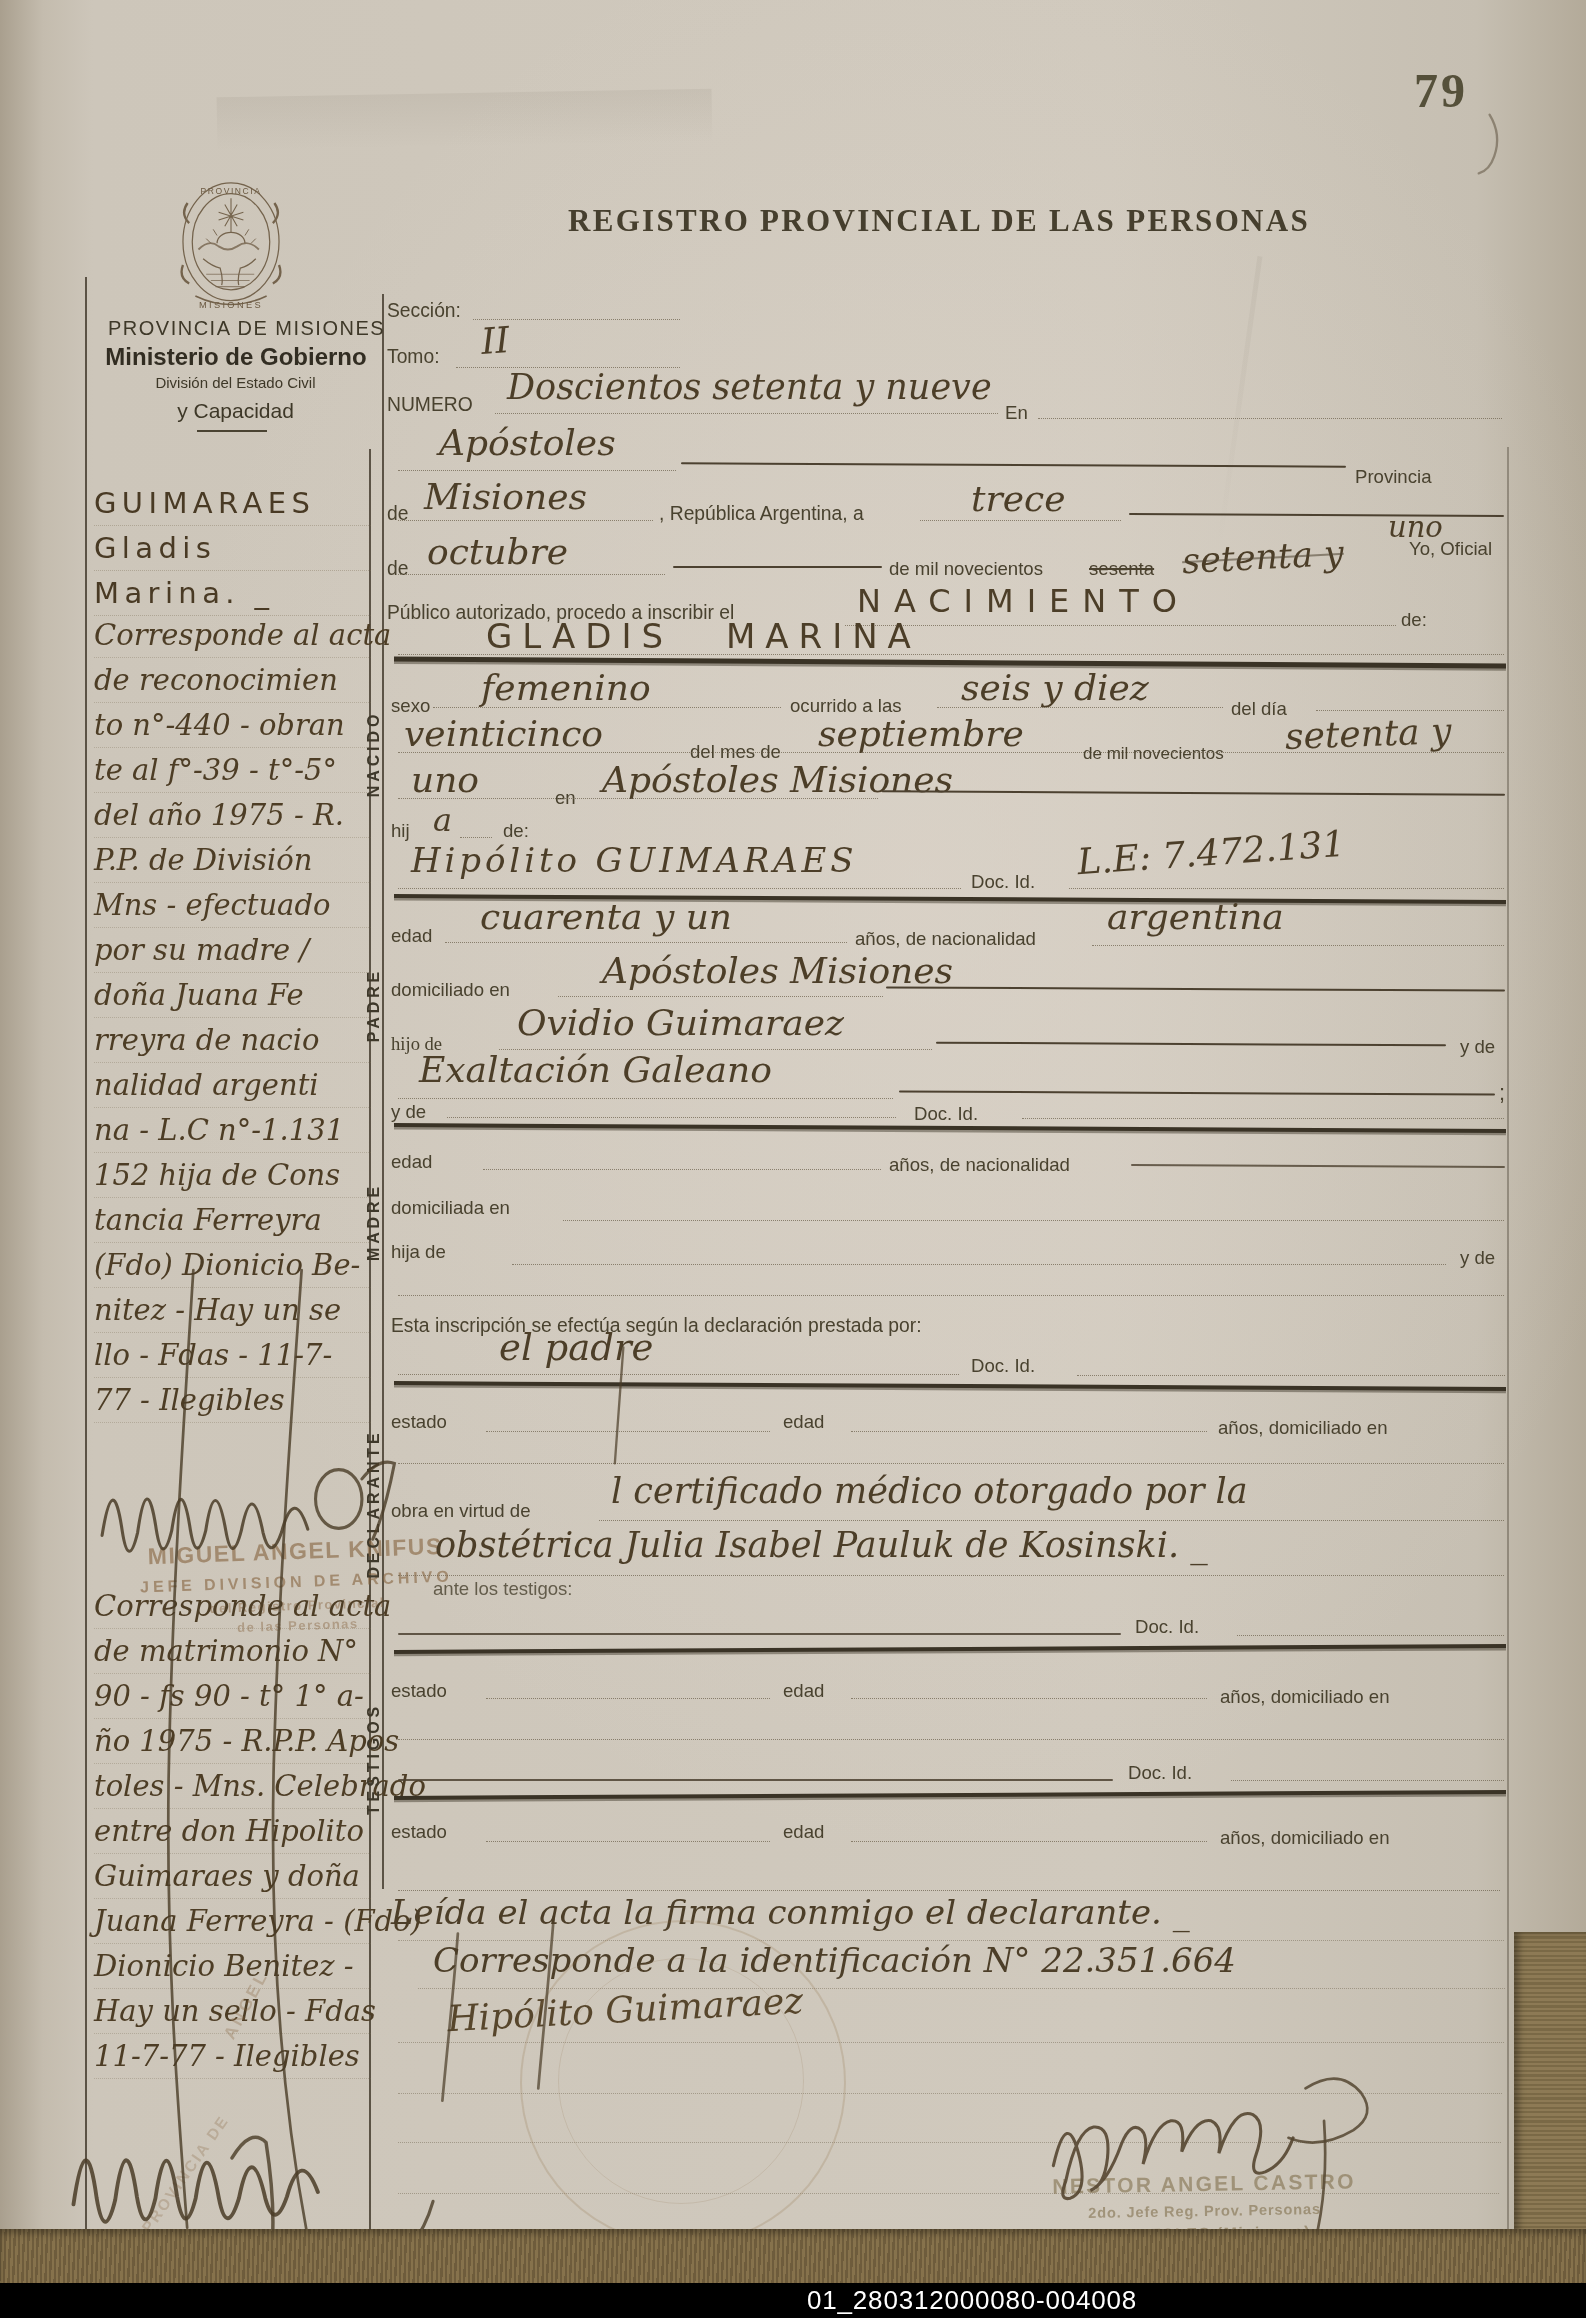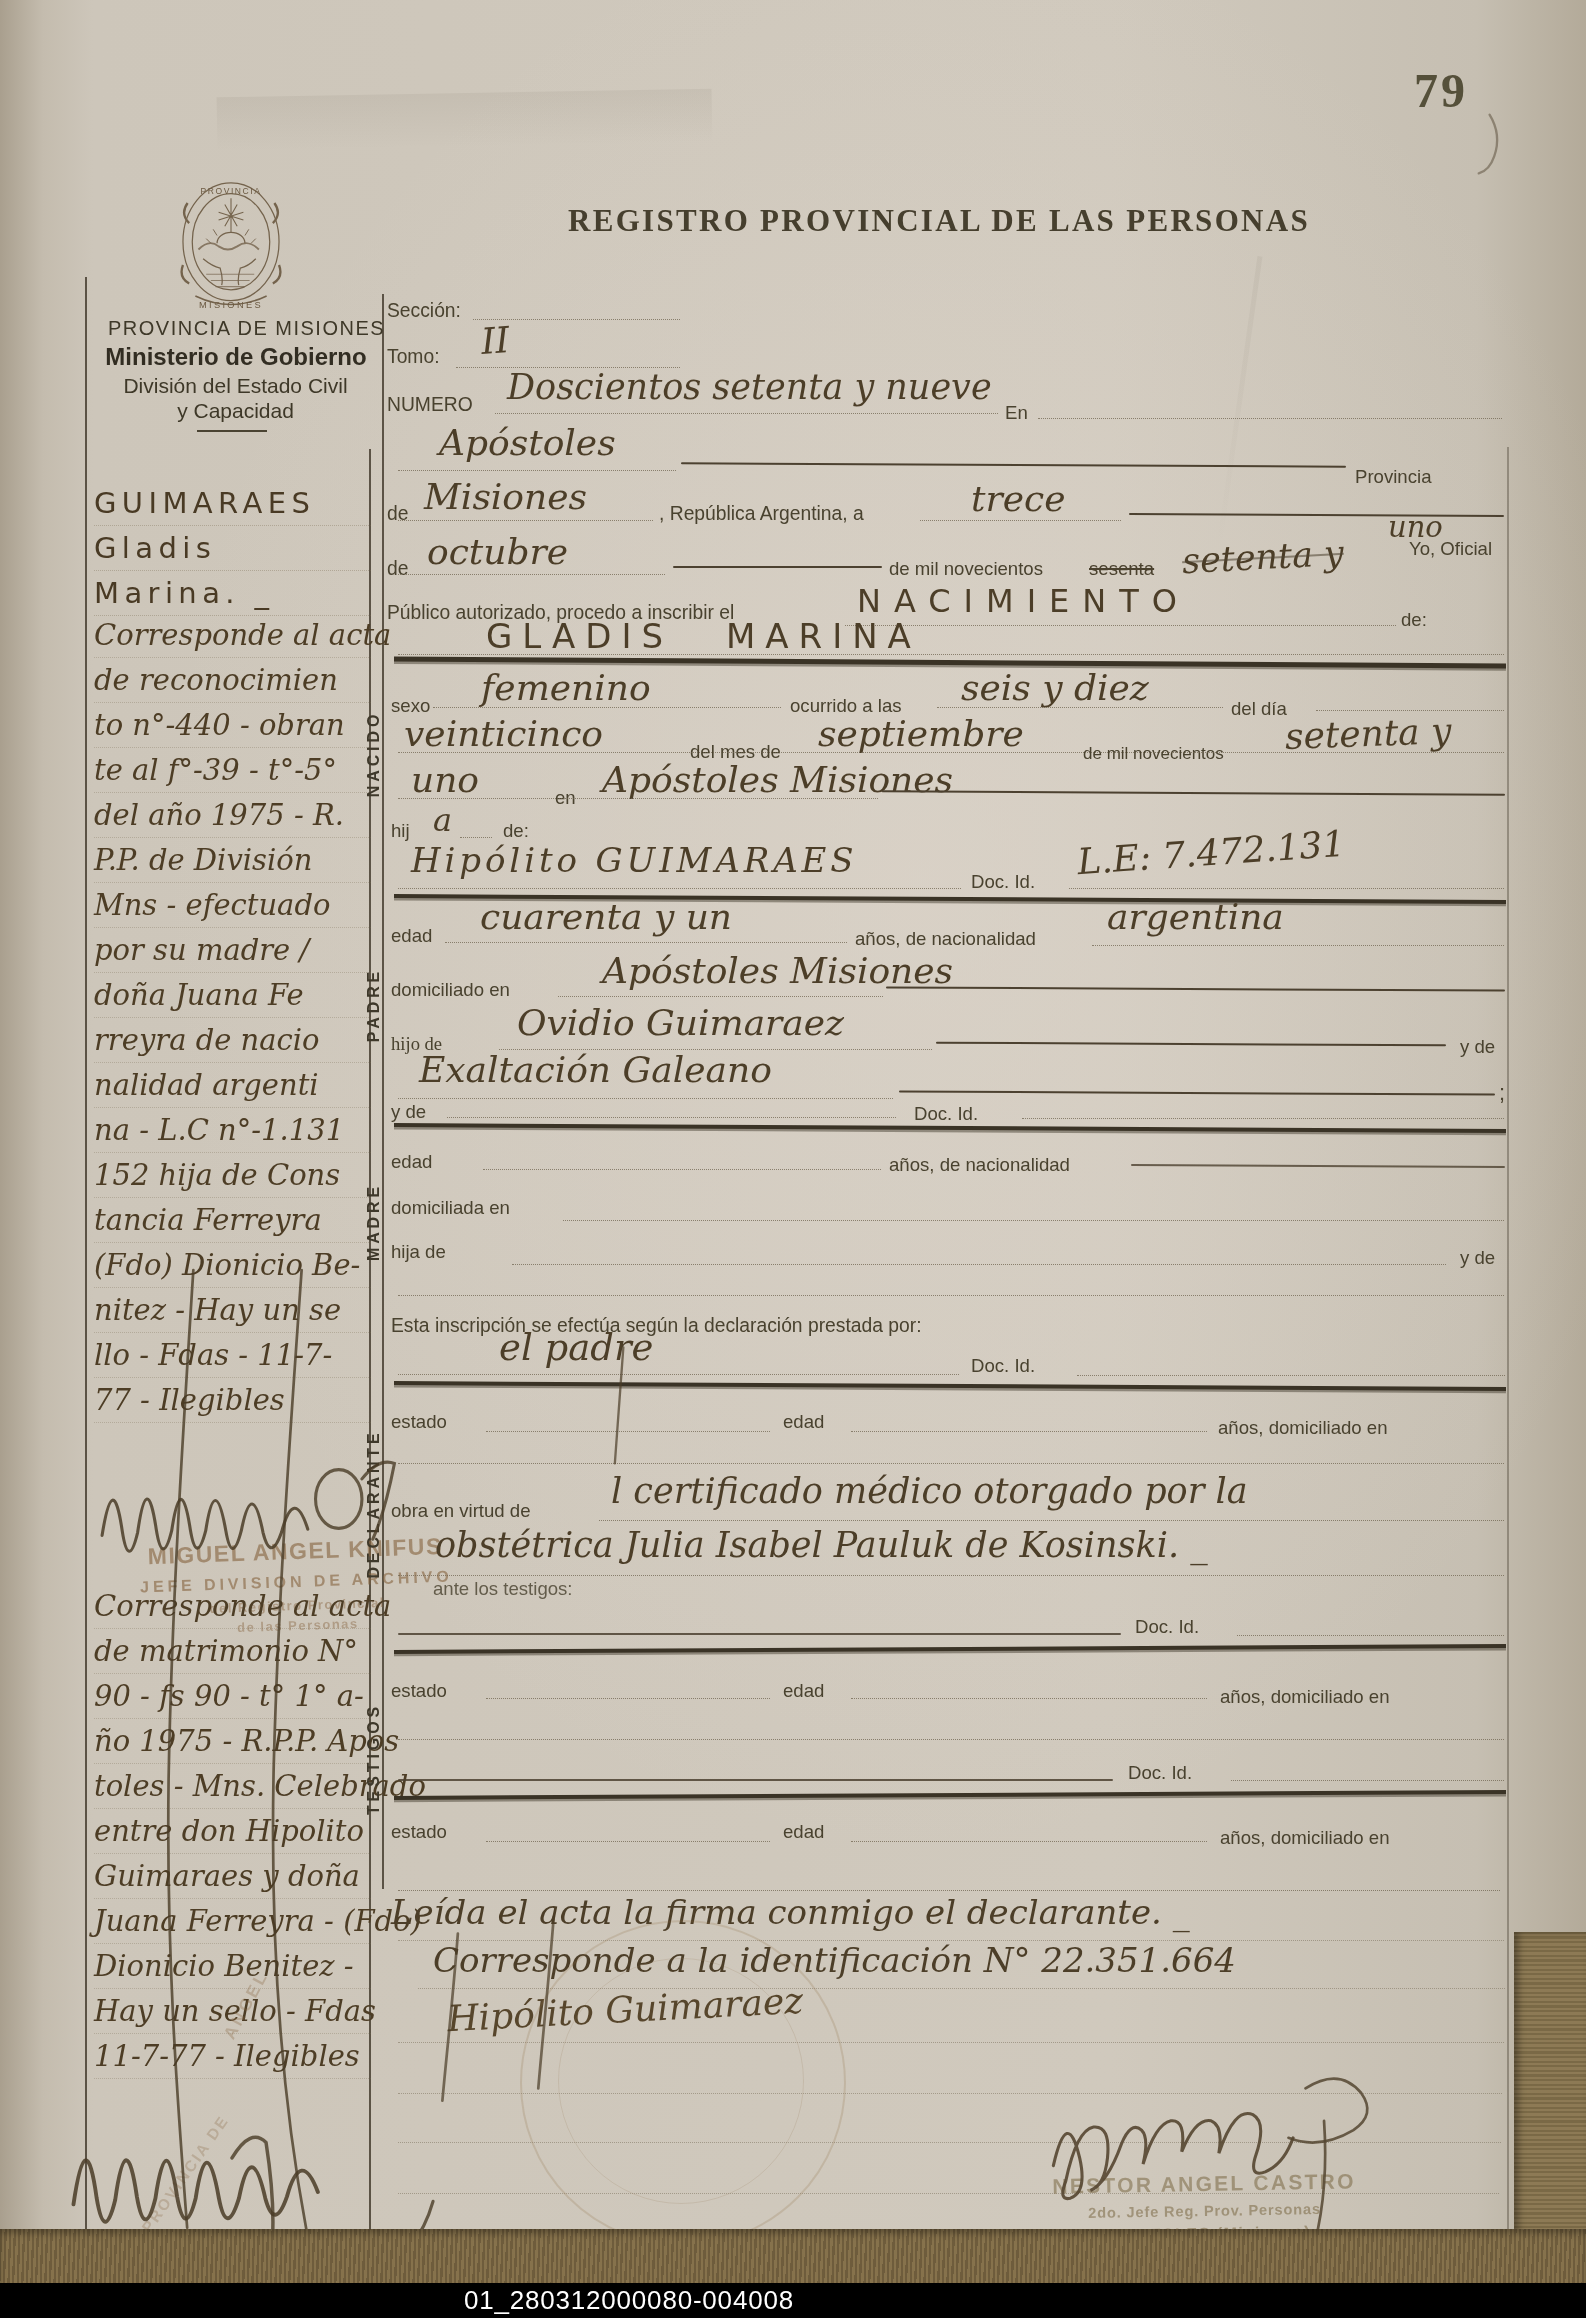--- a/index.html
+++ b/index.html
@@ -53,21 +53,21 @@
       <path d="M34,100 q14,-14 26,-4 q12,8 24,0 q14,-10 28,4" stroke-width="2.4" opacity=".8"></path>
       <path d="M40,112 q12,10 22,12 q4,14 2,22 M108,112 q-10,10 -20,12 q-4,14 -2,22" stroke-width="1.6"></path>
       <path d="M44,132 h62 M50,140 h50 M56,148 h38" stroke-width="1.4" opacity=".7"></path>
       <path d="M30,160 q46,22 92,0" stroke-width="2"></path>
     </g>
     <text x="76" y="28" text-anchor="middle" font-size="11" letter-spacing="2" fill="#6b5941" font-family="Liberation Sans, sans-serif">PROVINCIA</text>
     <text x="76" y="176" text-anchor="middle" font-size="12" letter-spacing="3" fill="#6b5941" font-family="Liberation Sans, sans-serif">MISIONES</text>
   </svg>
   <div class="abs printed" style="left:108px;top:317px;width:255px;text-align:center;font-size:20px;letter-spacing:1.5px;color:#3e3828;">PROVINCIA DE MISIONES</div>
   <div class="abs printed" style="left:103px;top:343px;width:266px;text-align:center;font-size:24px;font-weight:bold;color:#322d22;">Ministerio de Gobierno</div>
-  <div class="abs printed" style="left:108px;top:374px;width:255px;text-align:center;font-size:21px;color:#3e3828;">División del Estado Civil</div>
+  <div class="abs printed" style="left:108px;top:374px;width:255px;text-align:center;font-size:15px;color:#3e3828;">División del Estado Civil</div>
   <div class="abs printed" style="left:108px;top:399px;width:255px;text-align:center;font-size:21px;color:#3e3828;">y Capacidad</div>
   <div class="abs" style="left:197px;top:430px;width:70px;height:2.3px;background:#4a4332;"></div>
 
   <div class="vline" style="left:85px;top:277px;height:1997px;"></div>
   <div class="vline" style="left:369px;top:449px;height:1833px;"></div>
   <div class="vline" style="left:382px;top:294px;height:1595px;"></div>
   <div class="vline" style="left:1507px;top:447px;height:1802px;opacity:.45;"></div>
 
   <div class="note-col" style="top:481px;">
       <div class="name-line">GUIMARAES</div>
@@ -330,17 +330,17 @@
 
   <div class="abs" style="left:1514px;top:1932px;width:73px;height:354px;
               background:repeating-linear-gradient(0deg,#8d7a55 0 2.3px,#7a6946 2.3px 4.6px),#84714c;
               box-shadow:inset 4.6px 0 7.7px rgba(0,0,0,.35);"></div>
 
   <div class="abs" style="left:0;top:2229px;width:1587px;height:56px;
               background:repeating-linear-gradient(92deg,#6e5c3c 0 2.3px,#86724c 2.3px 4.6px),#7b6a49;
               box-shadow:inset 0 4.6px 6.2px rgba(0,0,0,.3);"></div>
 
   <div class="abs" style="left:0;top:2283px;width:1587px;height:36px;background:#000;">
-    <span style="position:absolute;left:464px;top:2.3px;width:673px;text-align:left;color:#fff;font-size:26px;letter-spacing:0.8px;font-family:'Liberation Sans',sans-serif;">01_280312000080-004008</span>
+    <span style="position:absolute;left:464px;top:2.3px;width:673px;text-align:right;color:#fff;font-size:26px;letter-spacing:0.8px;font-family:'Liberation Sans',sans-serif;">01_280312000080-004008</span>
   </div>
 
 </div>
 
 
 </body></html>

